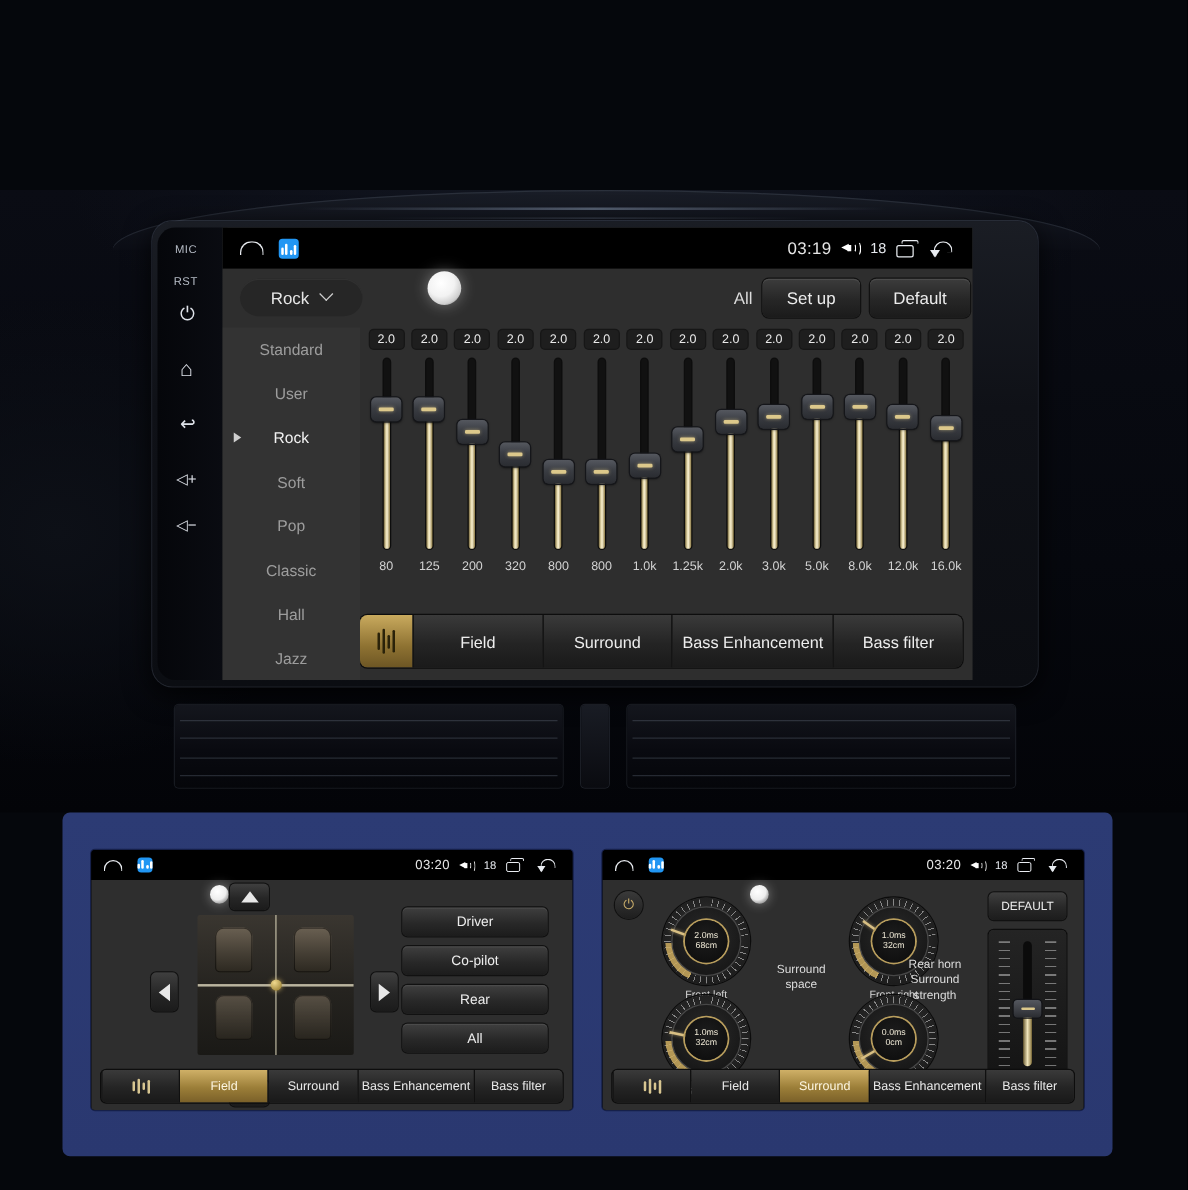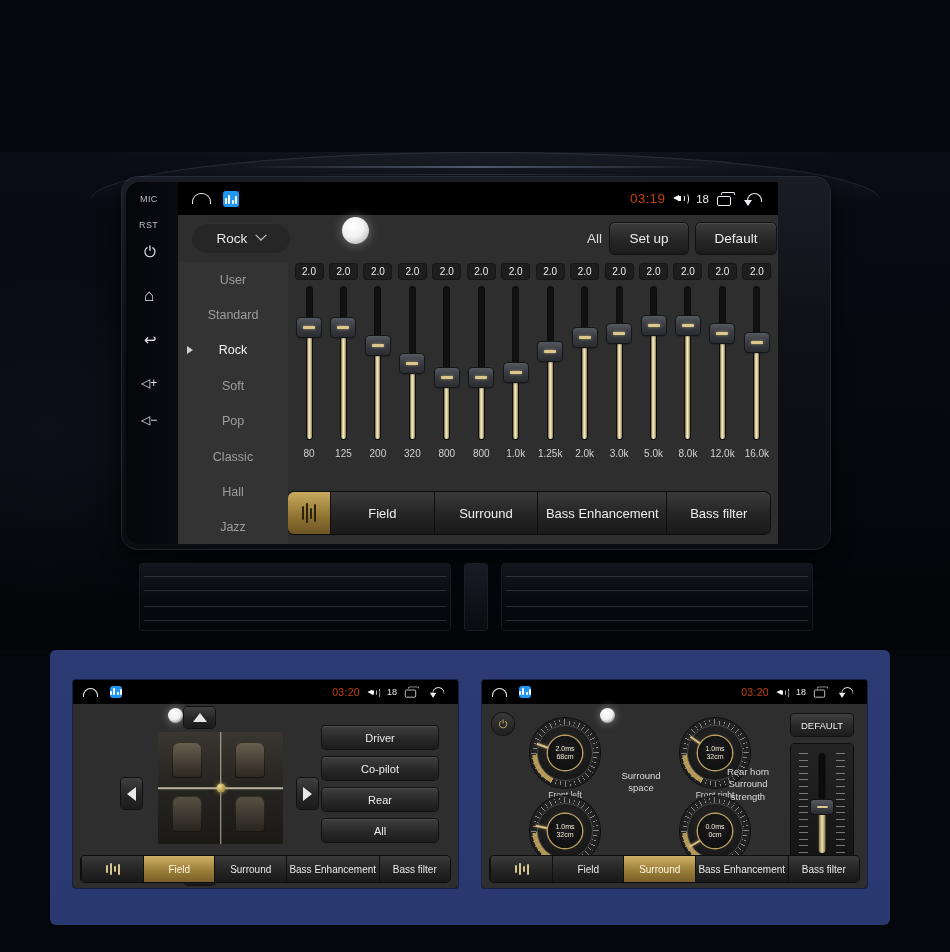--- a/index.html
+++ b/index.html
@@ -83,21 +83,21 @@
 
   
   .statusbar { position:relative; height:33px; background:#000; display:flex; align-items:center; padding:0 14px; }
   .sb-left { display:flex; align-items:center; gap:12px; }
   .ic-home-sb { width:19px; height:11px; border:1.6px solid #e9ecf1; border-bottom:none;
     border-radius:9px 9px 0 0; }
   .ic-app { width:16px; height:16px; background:#2196f3; border-radius:3px;
     display:flex; align-items:flex-end; justify-content:center; gap:1.5px; padding-bottom:3px; }
   .ic-app i { display:block; width:2px; background:#fff; border-radius:1px; }
   .sb-right { margin-left:auto; display:flex; align-items:center; gap:8px; color:#fff; font-size:13px; }
-  .sb-time { font-size:13.5px; color:#c2410c; letter-spacing:.3px; }
+  .sb-time { font-size:13.5px; color:#e5e5e5; letter-spacing:.3px; }
   .ic-vol { position:relative; width:15px; height:13px; }
   .ic-vol .cone { position:absolute; left:0; top:3px; width:0;height:0;
     border-top:3.5px solid transparent; border-bottom:3.5px solid transparent; border-right:6px solid #fff; }
   .ic-vol .box { position:absolute; left:5px; top:4px; width:3px; height:5px; background:#fff;}
   .ic-vol .w1, .ic-vol .w2 { position:absolute; border:1.4px solid #fff; border-left-color:transparent;
     border-top-color:transparent; border-bottom-color:transparent; border-radius:50%; }
   .ic-vol .w1 { left:8px; top:3px; width:4px; height:7px;}
   .ic-vol .w2 { left:10px; top:0.5px; width:6px; height:12px;}
   .sb-volnum { font-size:11.5px; color:#e6e9ee; }
   .ic-recents { position:relative; width:19px; height:14px; }
@@ -351,24 +351,24 @@
             <span class="chev"></span>
           </div>
           <div class="glare"></div>
           <div class="all-label">All</div>
           <div class="btn-dark btn-setup">Set up</div>
           <div class="btn-dark btn-default">Default</div>
         </div>
 
         <div class="preset-list">
             <div class="preset-item">
+              <span>Standard</span>
+            </div>
+            <div class="preset-item">
               <span>User</span>
-            </div>
-            <div class="preset-item">
-              <span>Standard</span>
             </div>
             <div class="preset-item active">
               <span class="marker"></span>
               <span>Rock</span>
             </div>
             <div class="preset-item">
               <span>Soft</span>
             </div>
             <div class="preset-item">
               <span>Pop</span>

